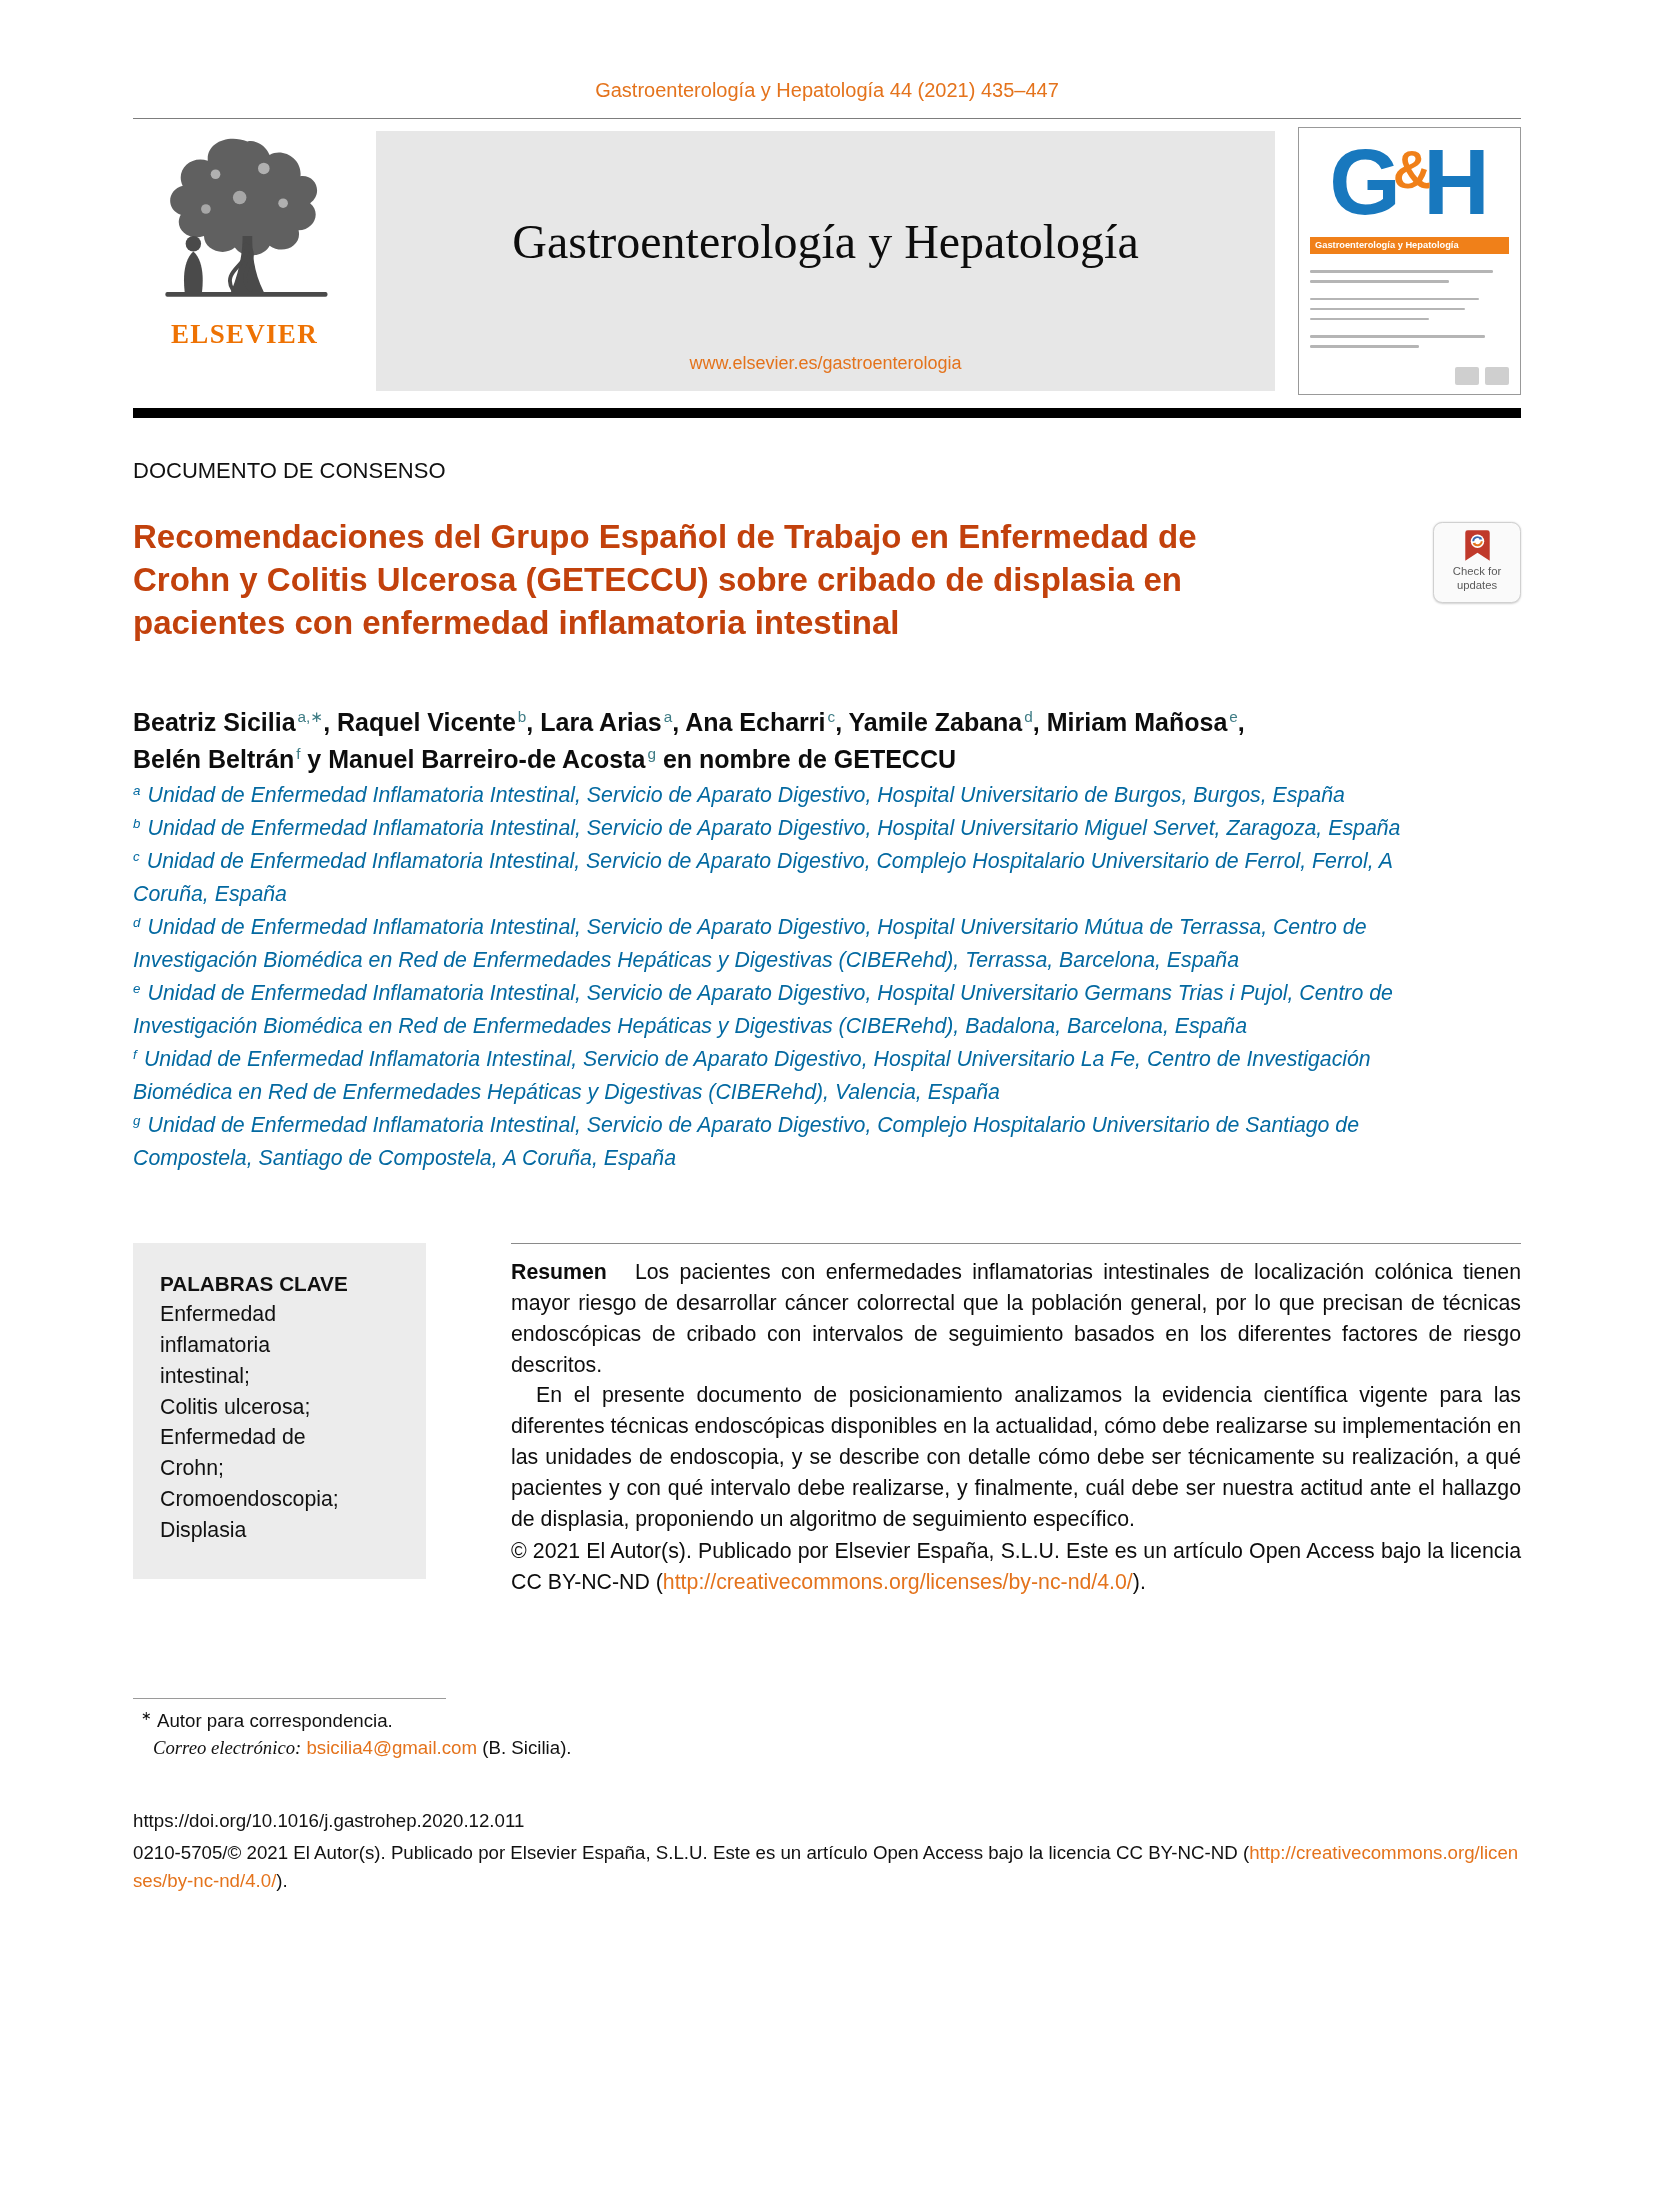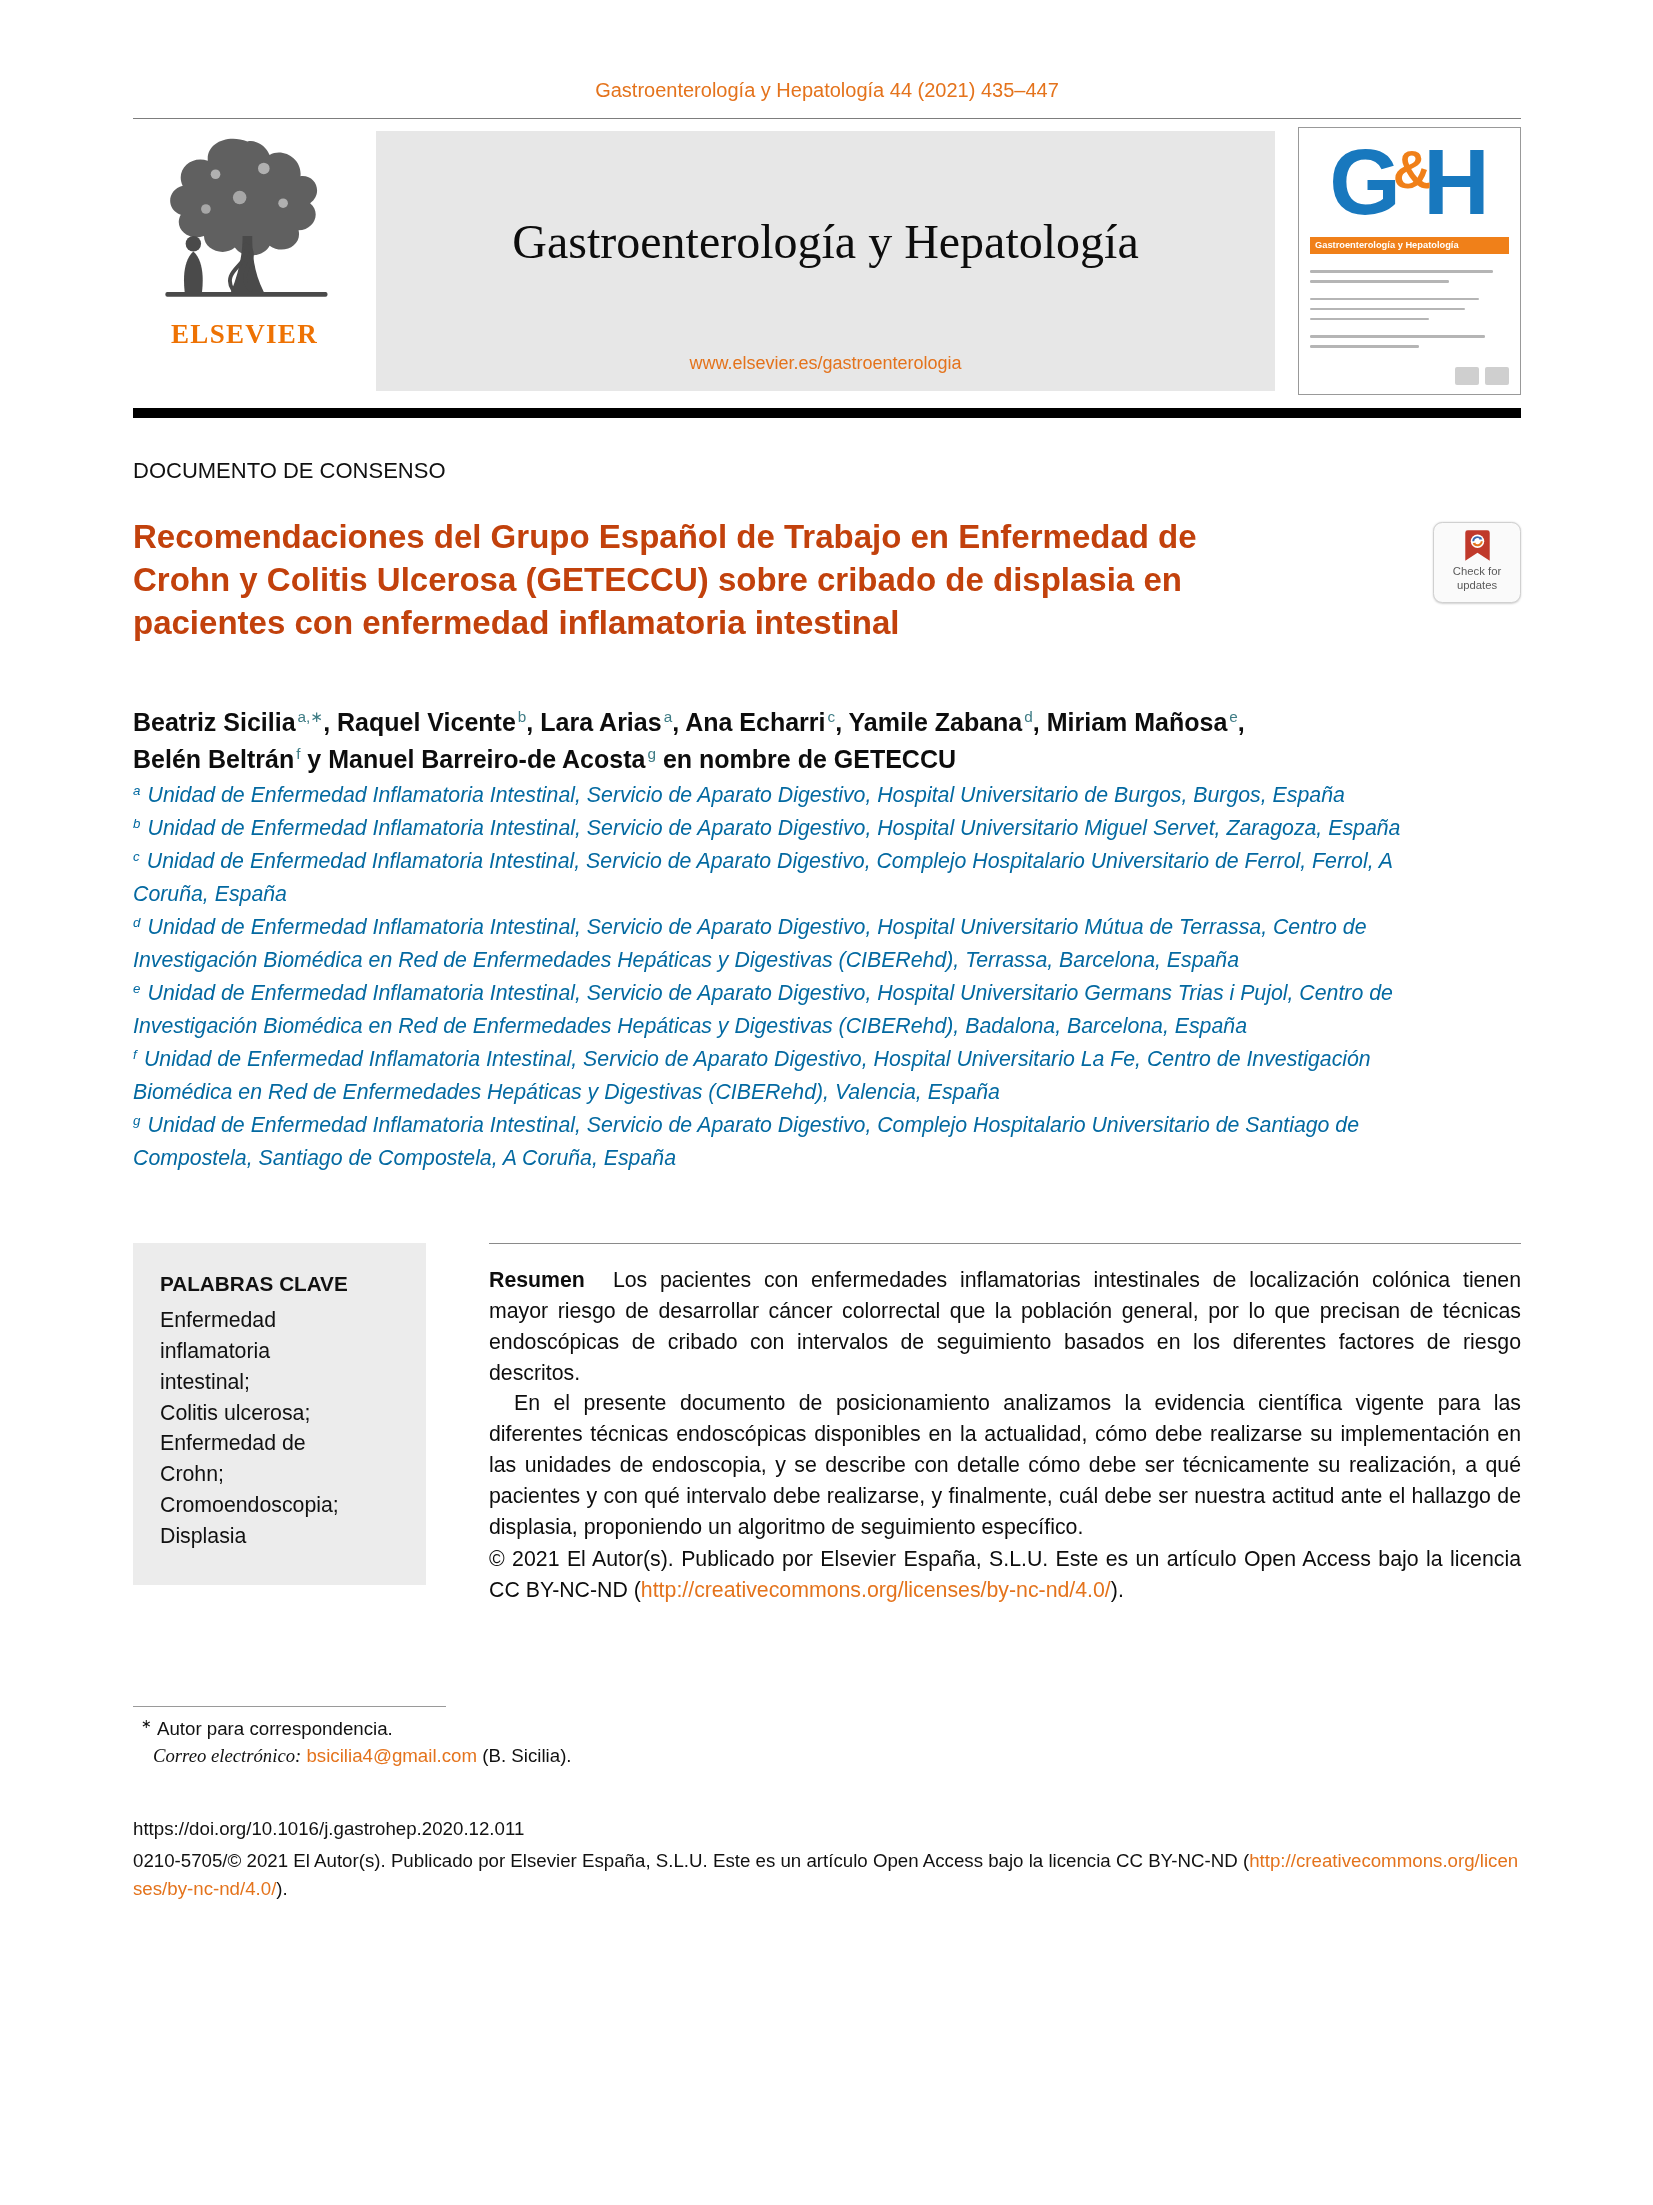--- a/index.html
+++ b/index.html
@@ -59,23 +59,23 @@
     position:relative; top:-9.3px; margin-left:2px; vertical-align:baseline; }
 
   
   .affiliations { width:1294px; font-size:21.3px; font-style:italic; line-height:1.55; color:#0369a1; }
   .affil-sup { font-size:13.3px; position:relative; top:-7.3px; vertical-align:baseline; margin-right:1.3px; }
 
   
   .abstract-section { display:flex; margin-top:68px; align-items:flex-start; }
   .keywords-box { width:293px; background:#ececec; padding:29px 73px 33px 27px; }
   .kw-heading { font-size:20.7px; font-weight:700; white-space:nowrap; }
-  .kw-list { margin-top:9px; }
+  .kw-list { margin-top:3px; }
   .kw-item { font-size:21.3px; line-height:1.45; }
-  .abstract-col { flex:1; margin-left:63px; border-top:1.3px solid #8a8a8a; padding-top:21px; }
+  .abstract-col { flex:1; margin-left:85px; border-top:1.3px solid #8a8a8a; padding-top:13px; }
   .abs-p { font-size:21.3px; line-height:1.45; text-align:justify; color:#0d0d0d; }
   .abs-label { font-weight:700; margin-right:28px; }
   .abs-p2 { text-indent:25px; }
   .abs-copy { margin-top:1.3px; }
 
   
   .footnote { margin-top:100px; }
   .fn-rule { width:313px; border-top:1.3px solid #9a9a9a; margin-bottom:10.7px; }
   .fn-line1 { font-size:18.7px; padding-left:8px; }
   .fn-marker { font-size:12.7px; position:relative; top:-6.7px; vertical-align:baseline; margin-right:5.3px; }

